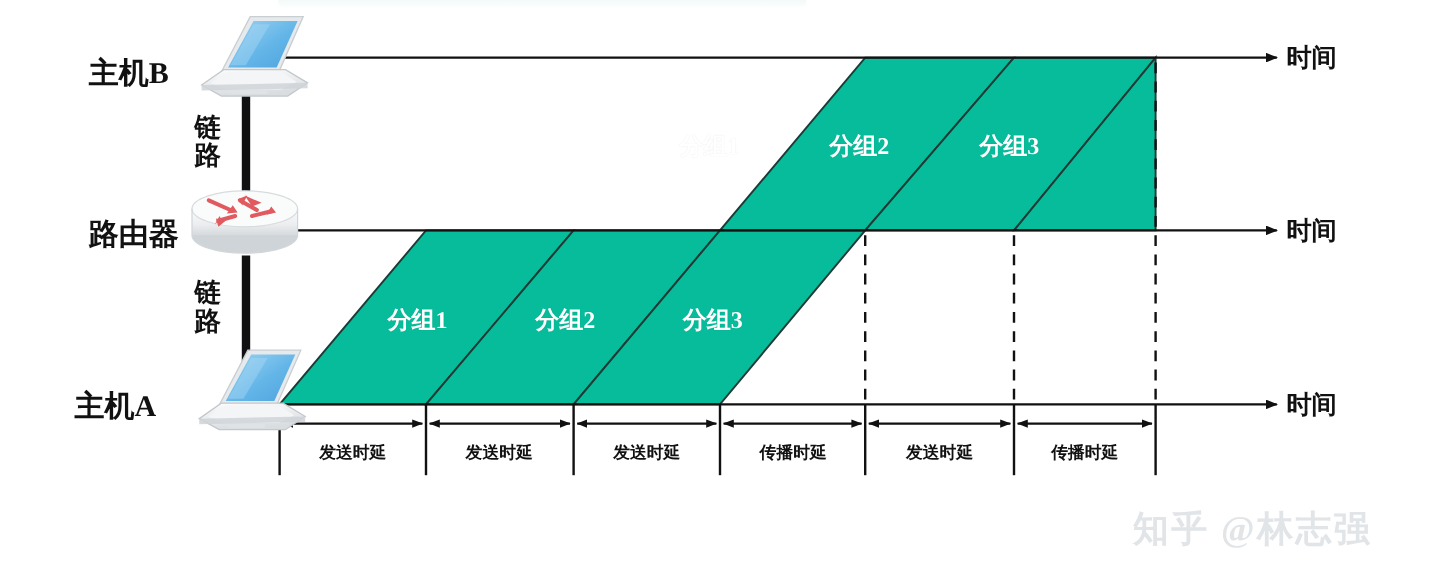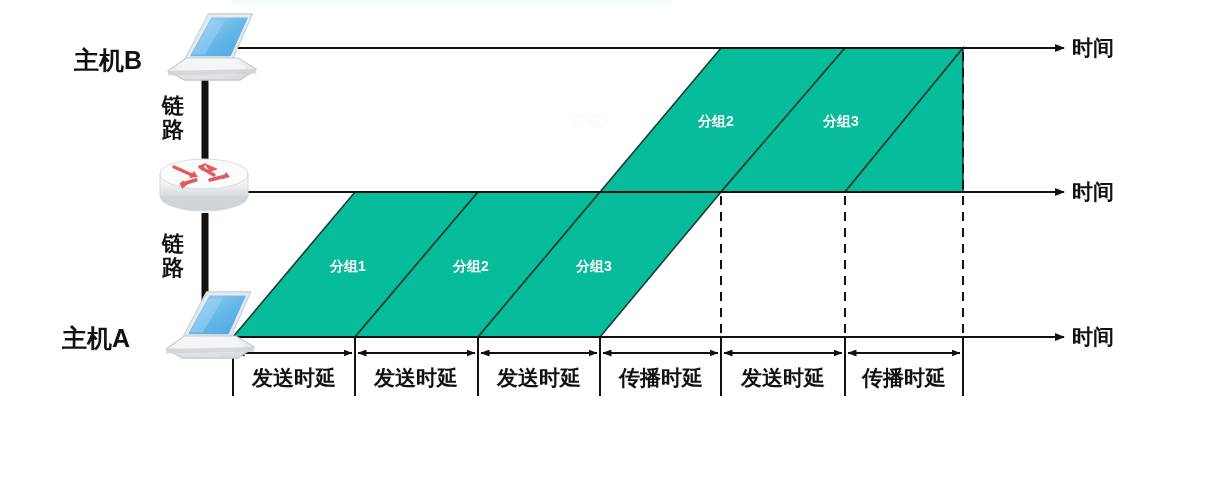--- a/index.html
+++ b/index.html
@@ -3,21 +3,21 @@
 <meta charset="utf-8">
 <style>
   html,body{margin:0;padding:0;}
   body{
     width:1208px;height:479px;
     background:#ffffff;
     font-family:"Liberation Sans","DejaVu Sans",sans-serif;
     overflow:hidden;
     position:relative;
   }
-  #stage{position:absolute;left:0;top:0;width:1208px;height:437px;}
+  #stage{position:absolute;left:0;top:0;width:1208px;height:437px;font-family:Liberation Serif, serif;}
   #svgroot{position:absolute;left:0;top:0;}
 
   .node-label{
     position:absolute;
     font-weight:bold;
     font-size:25px;
     color:#111111;
     white-space:nowrap;
     letter-spacing:0px;
   }
@@ -33,30 +33,30 @@
   .axis-label{
     position:absolute;
     font-weight:bold;
     font-size:21px;
     color:#111111;
     white-space:nowrap;
   }
   .pkt-label{
     position:absolute;
     font-weight:bold;
-    font-size:14px;
+    font-size:20px;
     color:#ffffff;
     white-space:nowrap;
     transform:translate(-50%,-50%);
     text-shadow:0 0 1px rgba(0,0,0,.10);
   }
   .delay-label{
     position:absolute;
     font-weight:bold;
-    font-size:21px;
+    font-size:14px;
     color:#111111;
     white-space:nowrap;
     transform:translate(-50%,-50%);
   }
   .watermark{
     position:absolute;
     font-size:30px;
     font-weight:bold;
     color:#e2e5e8;
     white-space:nowrap;
@@ -200,20 +200,21 @@
       <polygon points="36,48 59,6 99,6 80,48" fill="url(#lidg)"></polygon>
       <polygon points="38,46 59,9 74,9 52,46" fill="#a9d8f3" opacity="0.45"></polygon>
       <polygon points="12,64 32,50 88,50 108,62 90,74 30,74" fill="url(#bodyg)" stroke="#c3c8cc" stroke-width="1.2"></polygon>
       <polygon points="20,62 36,52 84,52 98,61 84,68 34,68" fill="#f3f5f6"></polygon>
       <rect x="38" y="69" width="34" height="3.2" rx="1.6" fill="#dfe3e6"></rect>
       <polygon points="12,64 108,62 108,67 12,69" fill="#cfd4d8" opacity="0.85"></polygon>
     </g>
   </svg>
 
   <div class="node-label" style="left:74px;top:44px;">主机B</div>
+  <div class="node-label" style="left:74px;top:178px;">路由器</div>
   <div class="node-label" style="left:62px;top:322px;">主机A</div>
 
   <div class="link-label" style="left:160px;top:94px;">
     <div>链</div>
     <div>路</div>
   </div>
   <div class="link-label" style="left:160px;top:232px;">
     <div>链</div>
     <div>路</div>
   </div>
@@ -230,14 +231,15 @@
   <div class="pkt-label" style="left:716px;top:122px;">分组2</div>
   <div class="pkt-label" style="left:841px;top:122px;">分组3</div>
 
   <div class="delay-label" style="left:294px;top:378px;">发送时延</div>
   <div class="delay-label" style="left:416px;top:378px;">发送时延</div>
   <div class="delay-label" style="left:539px;top:378px;">发送时延</div>
   <div class="delay-label" style="left:661px;top:378px;">传播时延</div>
   <div class="delay-label" style="left:783px;top:378px;">发送时延</div>
   <div class="delay-label" style="left:904px;top:378px;">传播时延</div>
 
+  <div class="watermark" style="left:944px;top:421px;">知乎 @林志强</div>
 
 </div>
 
 </body></html>

